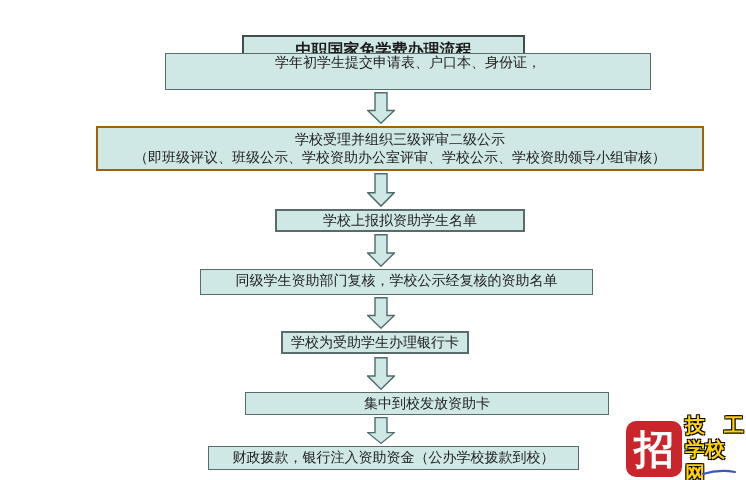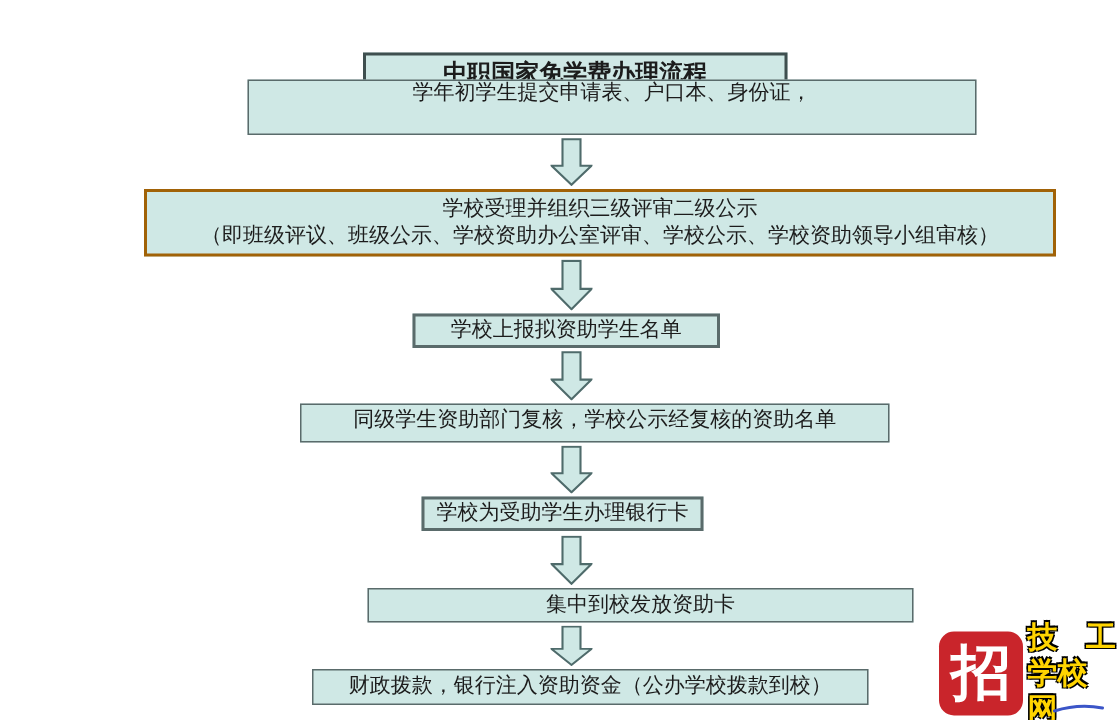--- a/index.html
+++ b/index.html
@@ -26,21 +26,21 @@
     justify-content: center;
     text-align: center;
     color: #1c1c1c;
     font-size: 14px;
     line-height: 1.28;
     white-space: nowrap;
   }
   .b1 { left:242px; top:10px;  width:283px; height:31px; border:2px solid #3f4f4f; font-weight:bold; font-size:16px;margin-top:25px; }
   .b2 { left:165px; top:53px;  width:486px; height:37px;justify-content:space-between; }
   .b3 { left:96px;  top:126px; width:608px; height:45px; border:2px solid #a16207; }
-  .b4 { left:275px; top:209px; width:205px; height:23px; border-width:2px; }
+  .b4 { left:275px; top:209px; width:250px; height:23px; border-width:2px; }
   .b5 { left:200px; top:269px; width:393px; height:26px;font-family:Liberation Mono, monospace; }
   .b6 { left:281px; top:331px; width:188px; height:23px; border-width:2px; }
   .b7 { left:245px; top:392px; width:364px; height:23px; }
   .b8 { left:208px; top:446px; width:371px; height:24px;justify-content:center; }
   .arrow {
     position: absolute;
     left: 367px;
     width: 28px;
   }
   .arrow svg { display:block; width:100%; height:100%; }

